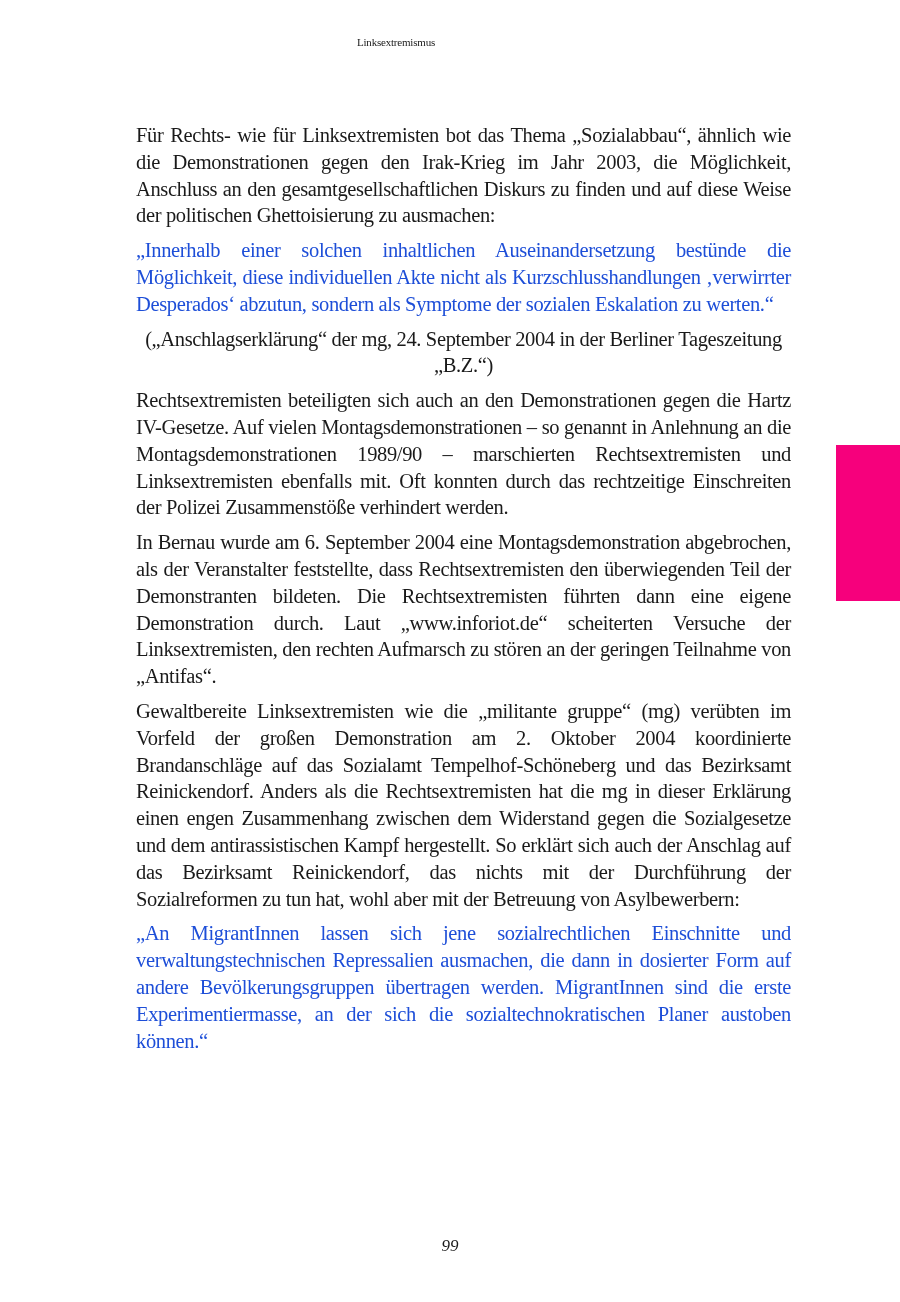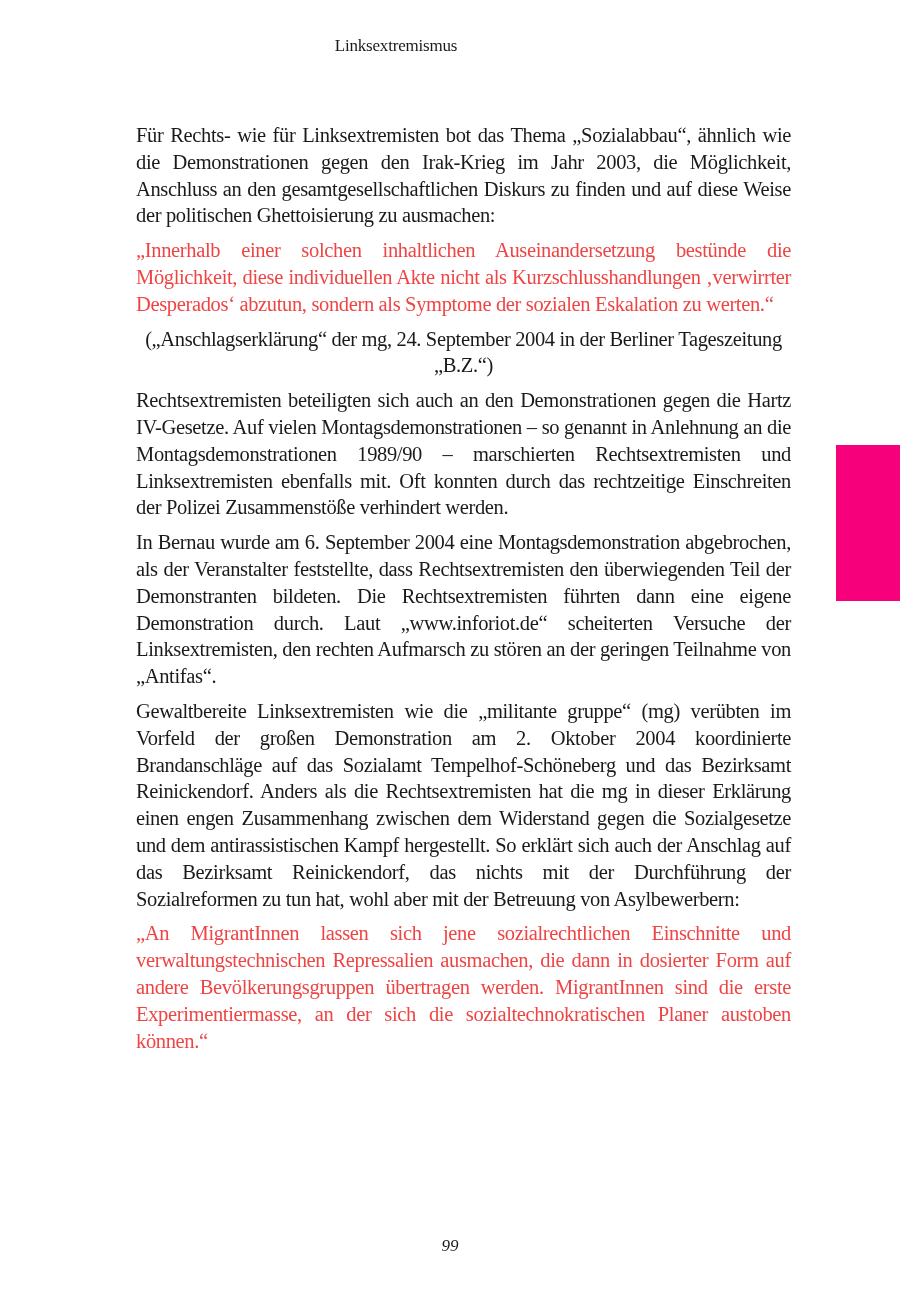--- a/index.html
+++ b/index.html
@@ -2,29 +2,29 @@
 <html><head>
   <meta charset="utf-8">
   <style>
     html, body { margin: 0; padding: 0; }
     body {
       width: 900px; height: 1302px; background: #ffffff; position: relative; overflow: hidden;
       font-family: "Liberation Serif", "DejaVu Serif", serif; color: #1a1a1a;
     }
     .running-head {
       position: absolute; top: 36px; left: 0; width: 792px; text-align: center;
-      font-size: 17px; letter-spacing: -0.2px;
+      font-size: 11px; letter-spacing: -0.2px;
     }
     .content {
       position: absolute; left: 136px; top: 122px; width: 655px;
       font-size: 20.5px; line-height: 26.8px; text-align: justify; letter-spacing: -0.35px;
     }
     .content p { margin: 0 0 8px 0; hyphens: manual; }
     .quote {
-      margin: 22px 0 4px 63px; color: #ef4444;
+      margin: 22px 0 4px 63px; color: #1d4ed8;
     }
     .quote-source { margin: 0 0 22px 63px; text-align: center; }
     .quote2 { margin-top: 22px; }
     .side-tab {
       position: absolute; left: 836px; top: 445px; width: 64px; height: 156px; background: #f6007c;
     }
     .page-number {
       position: absolute; top: 1236px; left: 0; width: 900px; text-align: center; font-size: 17px; font-style: italic;
     }
   </style>

